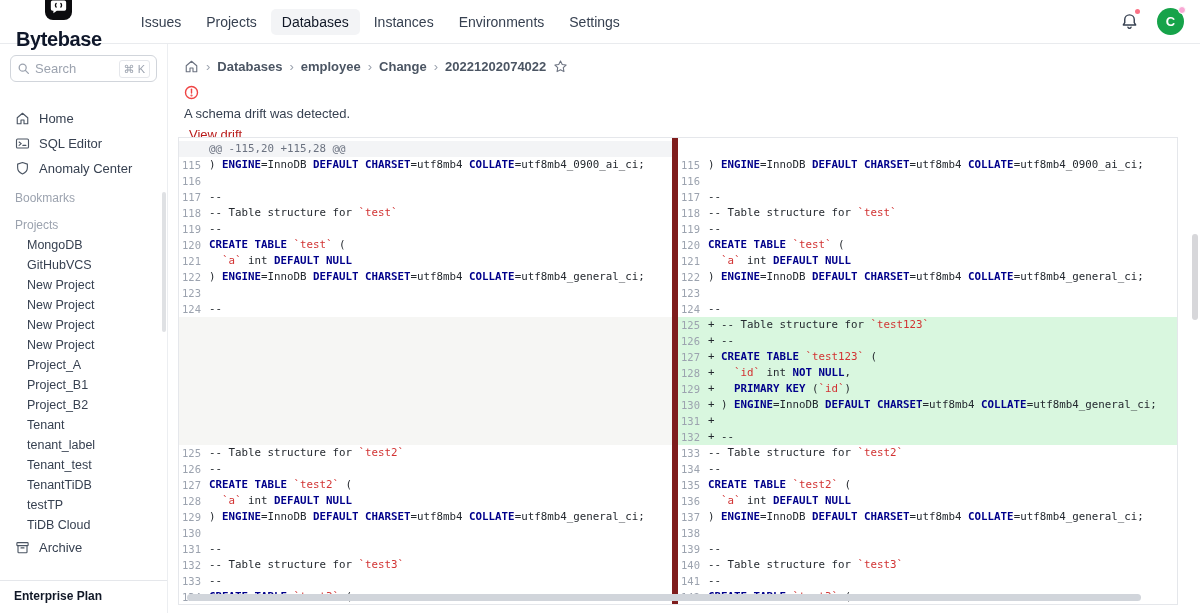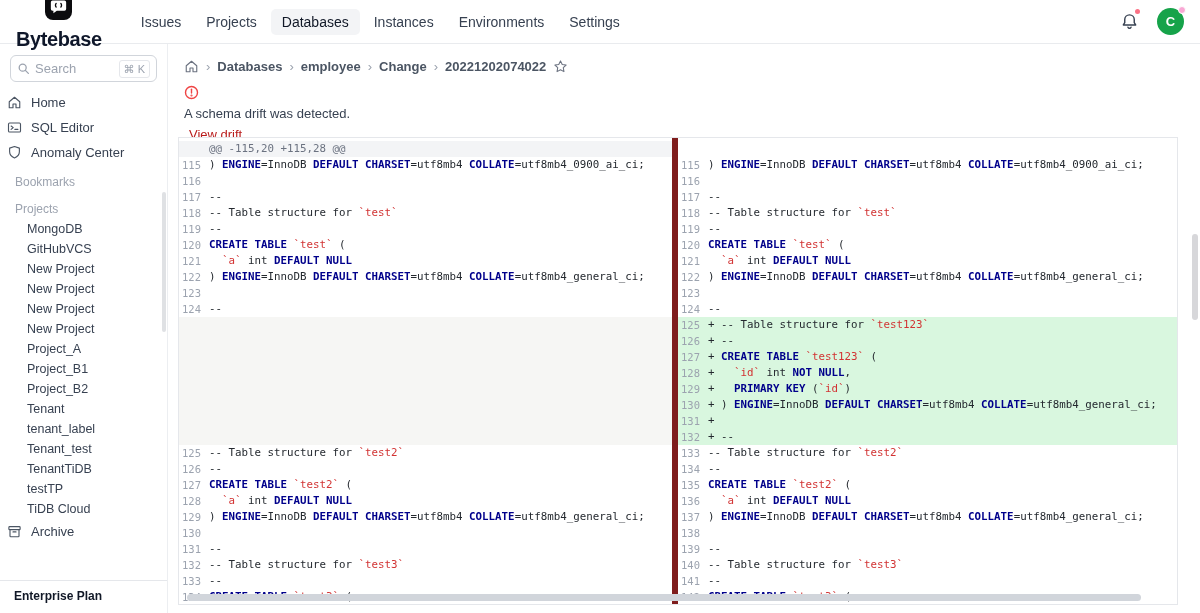--- a/index.html
+++ b/index.html
@@ -32,26 +32,26 @@
     color:#fff; font-size:13px; font-weight:700; display:flex; align-items:center; justify-content:center; cursor:pointer;
   }
   .avatar-dot { position:absolute; top:-2px; right:-2px; width:8px; height:8px; border-radius:50%; background:#f9a8d4; border:1.5px solid #fff; }
 
   
   .sidebar {
     position:absolute; top:44px; left:0; width:168px; bottom:0; background:#fff;
     border-right:1px solid #eceef1; overflow:hidden;
   }
   .search-box {
-    margin:11px 10px 8px; border:1px solid #d1d5db; border-radius:6px; height:27px;
+    margin:11px 10px 24px; border:1px solid #d1d5db; border-radius:6px; height:27px;
     display:flex; align-items:center; padding:0 6px; gap:5px; cursor:text; background:#fff;
   }
   .search-ph { color:#9ca3af; font-size:13px; flex:1; }
   .kbd { font-size:11px; color:#9ca3af; border:1px solid #e5e7eb; border-radius:3px; padding:0 4px; line-height:16px; }
-  .side-item { display:flex; align-items:center; gap:9px; padding:5px 7px; font-size:13px; color:#374151; cursor:pointer; }
+  .side-item { display:flex; align-items:center; gap:9px; padding:5px 15px; font-size:13px; color:#374151; cursor:pointer; }
   .side-label { padding:10px 15px 3px; font-size:12px; color:#9ca3af; }
   .proj-item { padding:3px 14px 3px 27px; font-size:12.5px; color:#374151; cursor:pointer; white-space:nowrap; }
   .archive { margin-top:0; }
   .side-footer {
     position:absolute; bottom:0; left:0; right:0; border-top:1px solid #e5e7eb;
     padding:8px 14px 10px; font-size:12px; font-weight:700; color:#111827; background:#fff;
   }
   .sb-thumb { position:absolute; right:1px; top:148px; width:4px; height:140px; border-radius:2px; background:#dfe1e4; }
 
   

